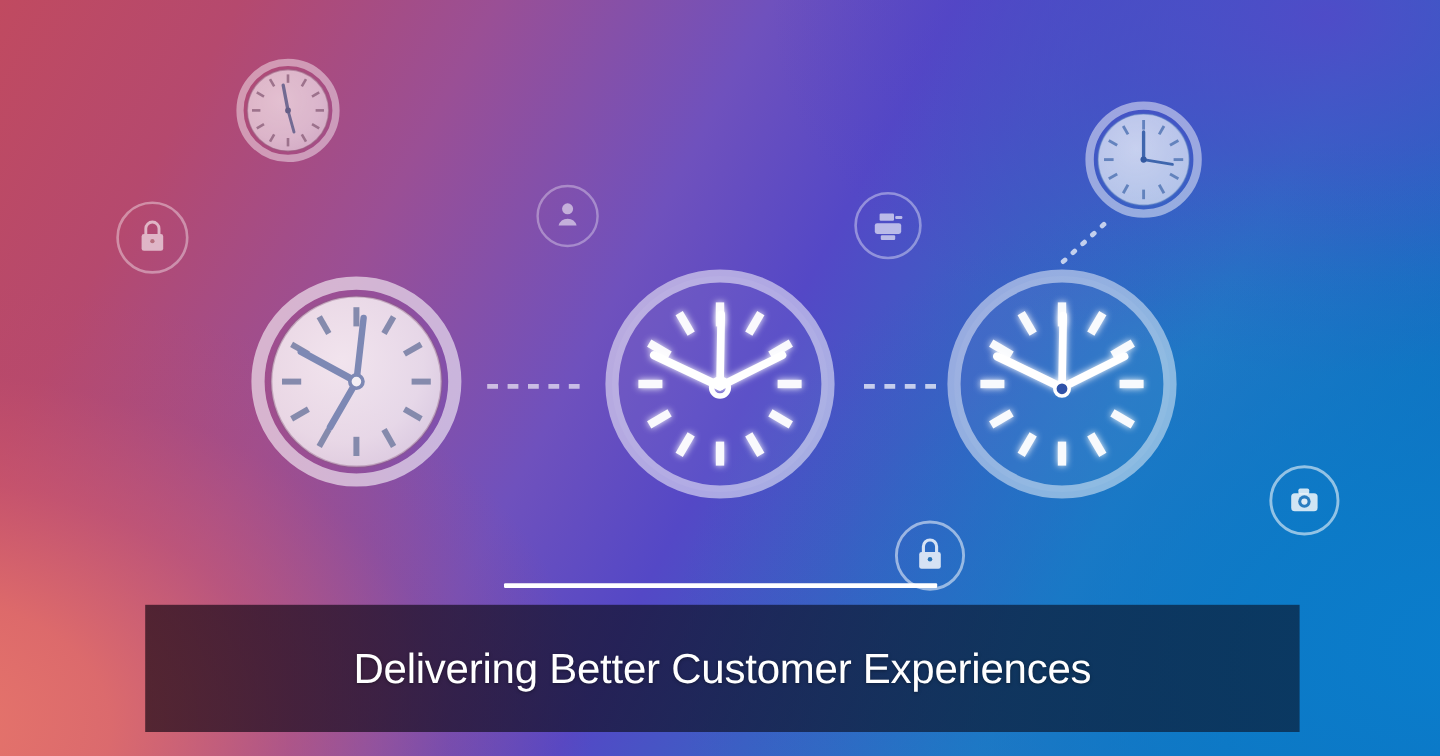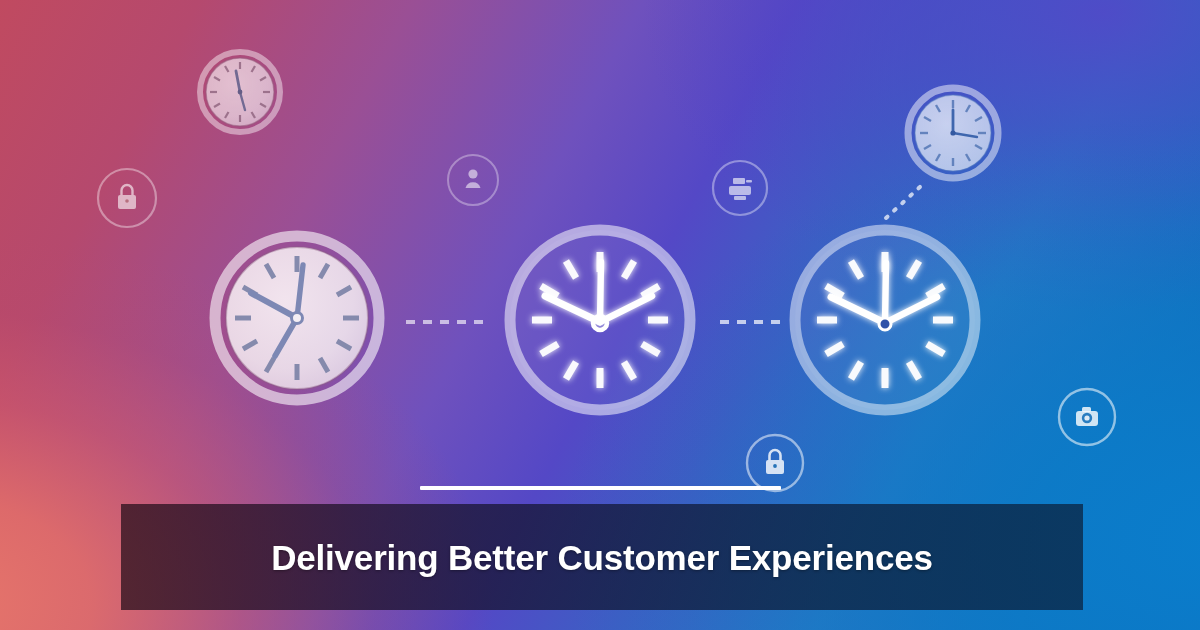--- a/index.html
+++ b/index.html
@@ -83,21 +83,21 @@
         rgba(12,32,62,0.76) 74%,
         rgba(10,36,66,0.76) 100%);
     display: flex;
     flex-direction: column;
     align-items: center;
     justify-content: center;
   }
   .title-line {
     color: #ffffff;
     font-size: 35px;
-    font-weight: bold;
+    font-weight: normal;
     line-height: 43px;
     letter-spacing: -0.2px;
     white-space: nowrap;
     text-align: center;
     text-shadow: 0 1px 3px rgba(0,0,0,0.35);
   }
   .rule {
     position: absolute;
     left: 420px;
     top: 486px;

